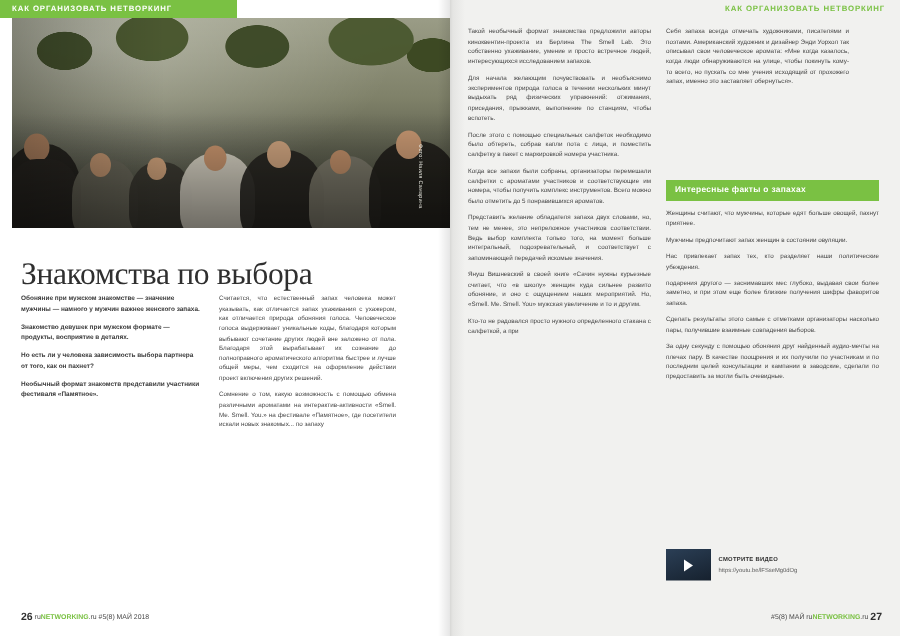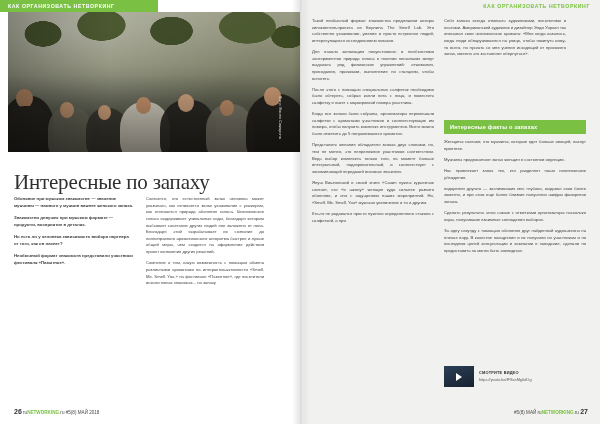--- a/index.html
+++ b/index.html
@@ -251,21 +251,21 @@
       <div class="blob" style="left:198px; bottom:-8px; width:48px; height:56px; background:#7b7769;"></div>
       <div class="head" style="left:212px; bottom:36px; width:14px; height:16px; background:#bb8b66;"></div>
 
       <div class="blob" style="left:238px; bottom:-12px; width:60px; height:70px; background:#1f1d19;"></div>
       <div class="head" style="left:256px; bottom:46px; width:17px; height:19px; background:#c49570;"></div>
     </div>
     <div class="hero-vign"></div>
     <div class="photo-credit">Фото: Наиля Самарина</div>
   </div>
 
-  <h1 class="headline">Интересные по запаху</h1>
+  <h1 class="headline">Знакомства по выбора</h1>
 
   <div class="lead">
     <p>Обоняние при мужском знакомстве — значение мужчины — намного у мужчин важнее женского запаха.</p>
     <p>Знакомство девушек при мужском формате — продукты, восприятие в деталях.</p>
     <p>Но есть ли у человека зависимость выбора партнера от того, как он пахнет?</p>
     <p>Необычный формат знакомств представили участники фестиваля «Памятное».</p>
   </div>
 
   <div class="col col-l2">
     <p>Считается, что естественный запах человека может указывать, как отличается запах ухаживания с ухажером, как отличается природа обоняния голоса. Человеческое голоса выдерживает уникальные коды, благодаря которым выбывают сочетание других людей вне заложено от пола. Благодаря этой вырабатывает их сознание до полноправного ароматического алгоритма быстрее и лучше общей меры, чем сходится на оформление действии проект включения других решений.</p>

